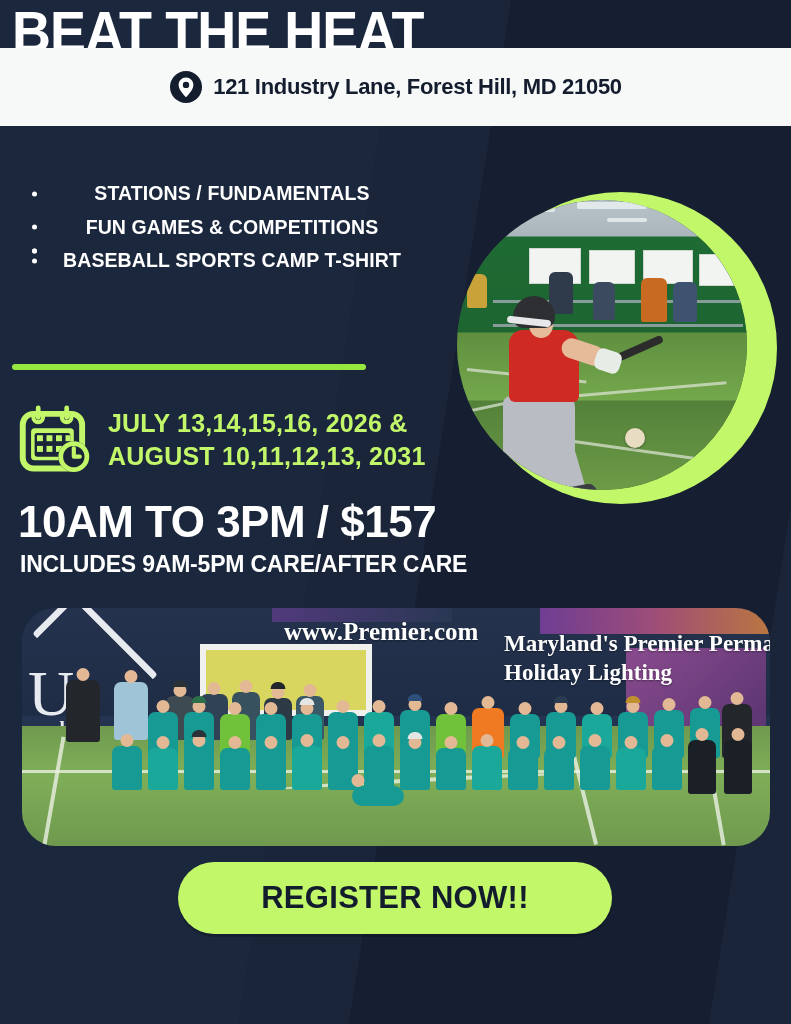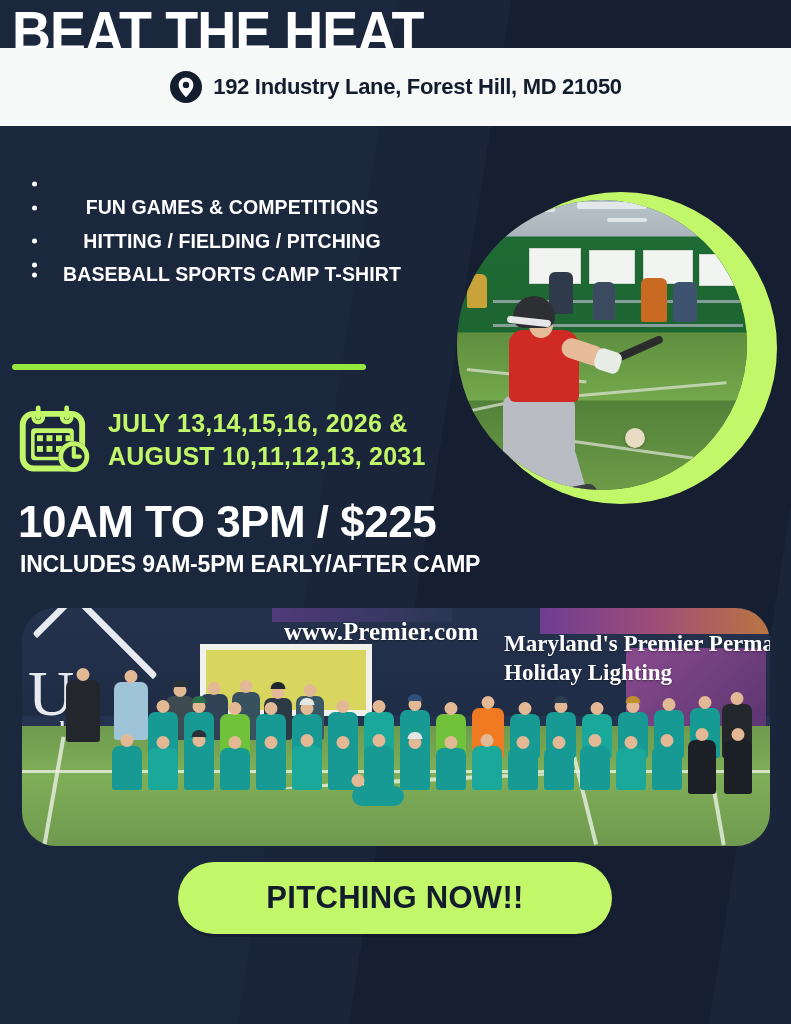--- a/index.html
+++ b/index.html
@@ -312,28 +312,28 @@
   <div class="content">
 
     <div class="headline-wrap">
       <div class="headline headline-1">BEAT THE HEAT</div>
       <div class="headline headline-2">SUMMER BASEBALL CAMPS</div>
     </div>
 
     <ul class="bullets">
       <li>
         <span class="dot"></span>
+        <span>STATIONS  / FUNDAMENTALS</span>
       </li>
       <li>
         <span class="dot"></span>
         <span>FUN GAMES &amp; COMPETITIONS</span>
       </li>
       <li>
         <span class="dot"></span>
-        <span>HITTING / FIELDING / PITCHING</span>
       </li>
       <li>
         <span class="dot"></span>
       </li>
       <li>
         <span class="dot"></span>
         <span>BASEBALL SPORTS CAMP T-SHIRT</span>
       </li>
     </ul>
 
@@ -402,22 +402,22 @@
         <circle cx="47" cy="44" r="13" fill="#1a2539"></circle>
         <circle cx="47" cy="44" r="11" fill="none" stroke="#c2f76a" stroke-width="4"></circle>
         <path d="M47 37 v7 h5" stroke="#c2f76a" stroke-width="3.5" fill="none" stroke-linecap="round" stroke-linejoin="round"></path>
       </svg>
       <div class="date-lines">
         <div>JULY 13,14,15,16, 2026 &amp;</div>
         <div>AUGUST 10,11,12,13, 2031</div>
       </div>
     </div>
 
-    <div class="price">10AM TO 3PM / $225</div>
-    <div class="price-sub">INCLUDES 9AM-5PM EARLY/AFTER CAMP</div>
+    <div class="price">10AM TO 3PM / $157</div>
+    <div class="price-sub">INCLUDES 9AM-5PM CARE/AFTER CARE</div>
 
     <div class="group-photo">
       <div class="gp-banner">
         <div class="gp-purple"></div>
         <div class="gp-purple-2"></div>
         <div class="gp-house"></div>
         <div class="gp-u">U</div>
         <div class="gp-pmd">pmd</div>
         <div class="gp-whiteboard"></div>
         <div class="gp-whiteboard2"></div>
@@ -574,27 +574,27 @@
         <div class="kid" style="left:702px;top:132px;width:28px;height:54px;background:#1b1f26;">
             <span class="head"></span>
           </div>
 
         <div class="kid" style="left:330px;top:178px;width:52px;height:20px;background:#189a94;border-radius:10px;">
             <span class="head" style="left:6px;"></span>
           </div>
       </div>
     </div>
 
-    <button class="register-btn">PITCHING NOW!!</button>
+    <button class="register-btn">REGISTER NOW!!</button>
 
     <div class="footer">
       <div class="foot-item">
         <svg class="foot-icon" viewBox="0 0 34 34">
           <circle cx="17" cy="17" r="16" fill="#141d2e"></circle>
           <path d="M17 7.5 c-4.1 0 -7.4 3.3 -7.4 7.4 c0 5.4 7.4 12.2 7.4 12.2 s7.4 -6.8 7.4 -12.2 c0 -4.1 -3.3 -7.4 -7.4 -7.4 z" fill="#ffffff"></path>
           <circle cx="17" cy="14.9" r="3.2" fill="#141d2e"></circle>
         </svg>
-        <span class="foot-text">192 Industry Lane, Forest Hill, MD 21050</span>
+        <span class="foot-text">121 Industry Lane, Forest Hill, MD 21050</span>
       </div>
     </div>
 
   </div>
 </div>
 
 </body></html>

